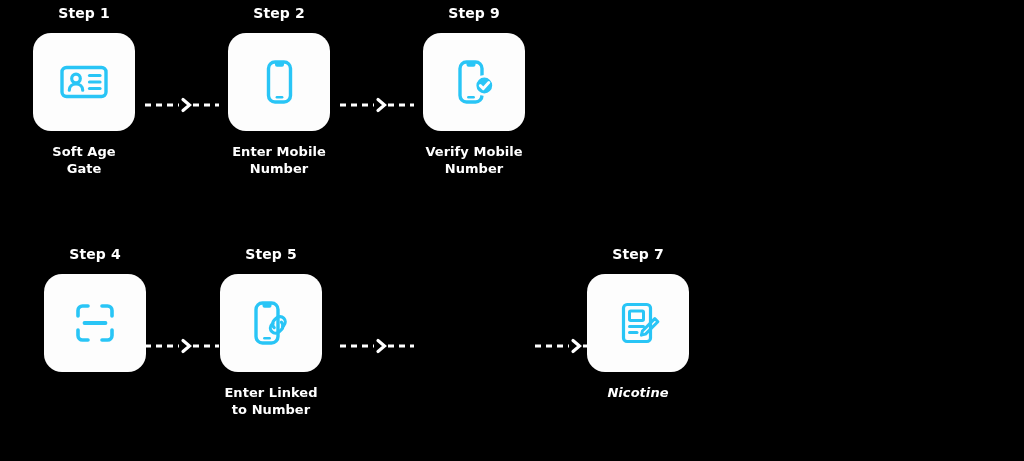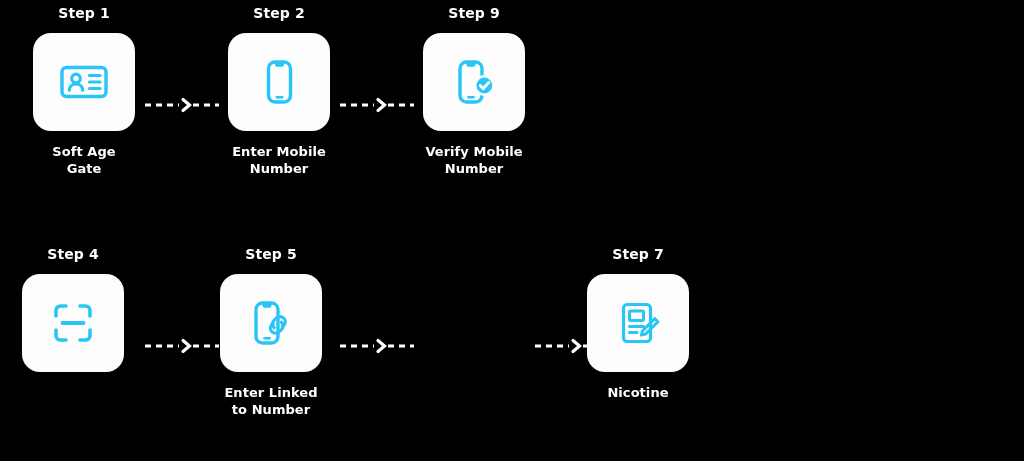--- a/index.html
+++ b/index.html
@@ -77,20 +77,21 @@
     font-weight: bold;
     line-height: 17px;
     color: #ffffff;
     width: 160px;
     margin-left: -29px;
     letter-spacing: 0.05px;
   }
   .step-caption.wide {
     width: 220px;
     margin-left: -59px;
+    font-style: italic;
   }
 
   
   .arrow {
     position: absolute;
     height: 14px;
     width: 78px;
     top: 93px;
   }
   .arrow svg { display: block; }
@@ -171,21 +172,21 @@
       <div class="step-caption">
         <span>Verify Mobile</span><br>
         <span>Number</span>
       </div>
     </div>
 
   </div>
 
   <div class="row row-2">
 
-    <div class="step" style="left:22px;">
+    <div class="step" style="left:44px;">
       <div class="step-label">Step 4</div>
       <div class="card">
         <span>
           <svg width="56" height="56" viewBox="0 0 56 56" fill="none">
             <path d="M11 21V15.5A4.5 4.5 0 0 1 15.5 11H21" stroke="#29C5F6" stroke-width="3.6" stroke-linecap="round" fill="none"></path>
             <path d="M35 11h5.5A4.5 4.5 0 0 1 45 15.5V21" stroke="#29C5F6" stroke-width="3.6" stroke-linecap="round" fill="none"></path>
             <path d="M45 35v5.5a4.5 4.5 0 0 1-4.5 4.5H35" stroke="#29C5F6" stroke-width="3.6" stroke-linecap="round" fill="none"></path>
             <path d="M21 45h-5.5A4.5 4.5 0 0 1 11 40.5V35" stroke="#29C5F6" stroke-width="3.6" stroke-linecap="round" fill="none"></path>
             <line x1="17.5" y1="28" x2="38.5" y2="28" stroke="#29C5F6" stroke-width="3.8" stroke-linecap="round"></line>
           </svg>

